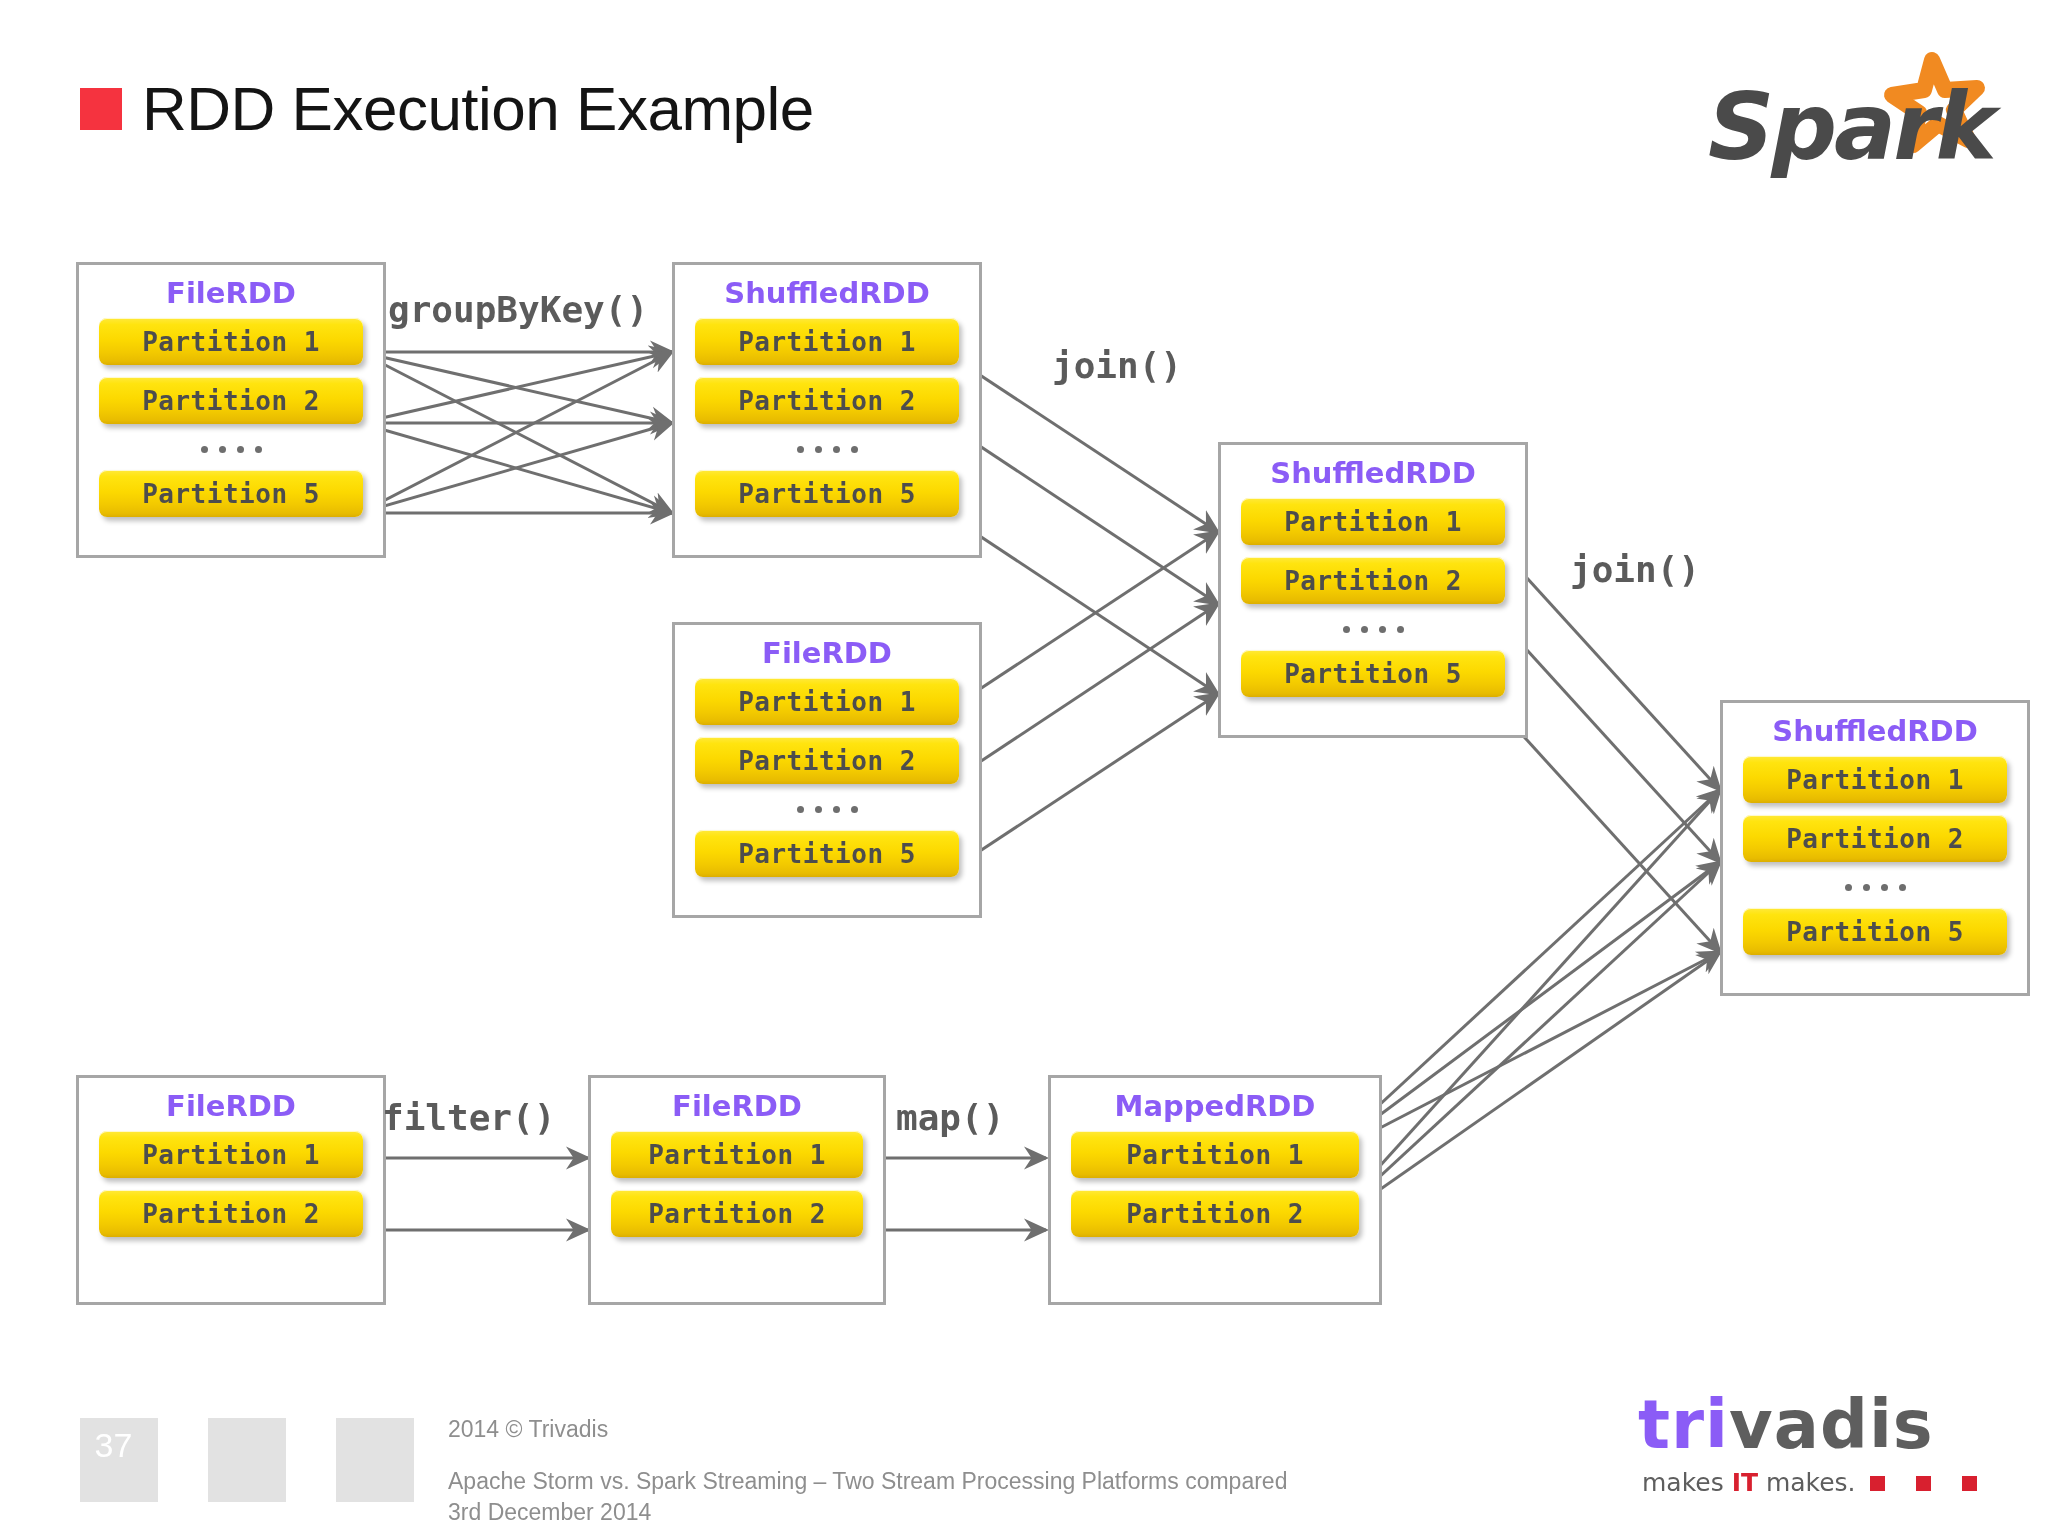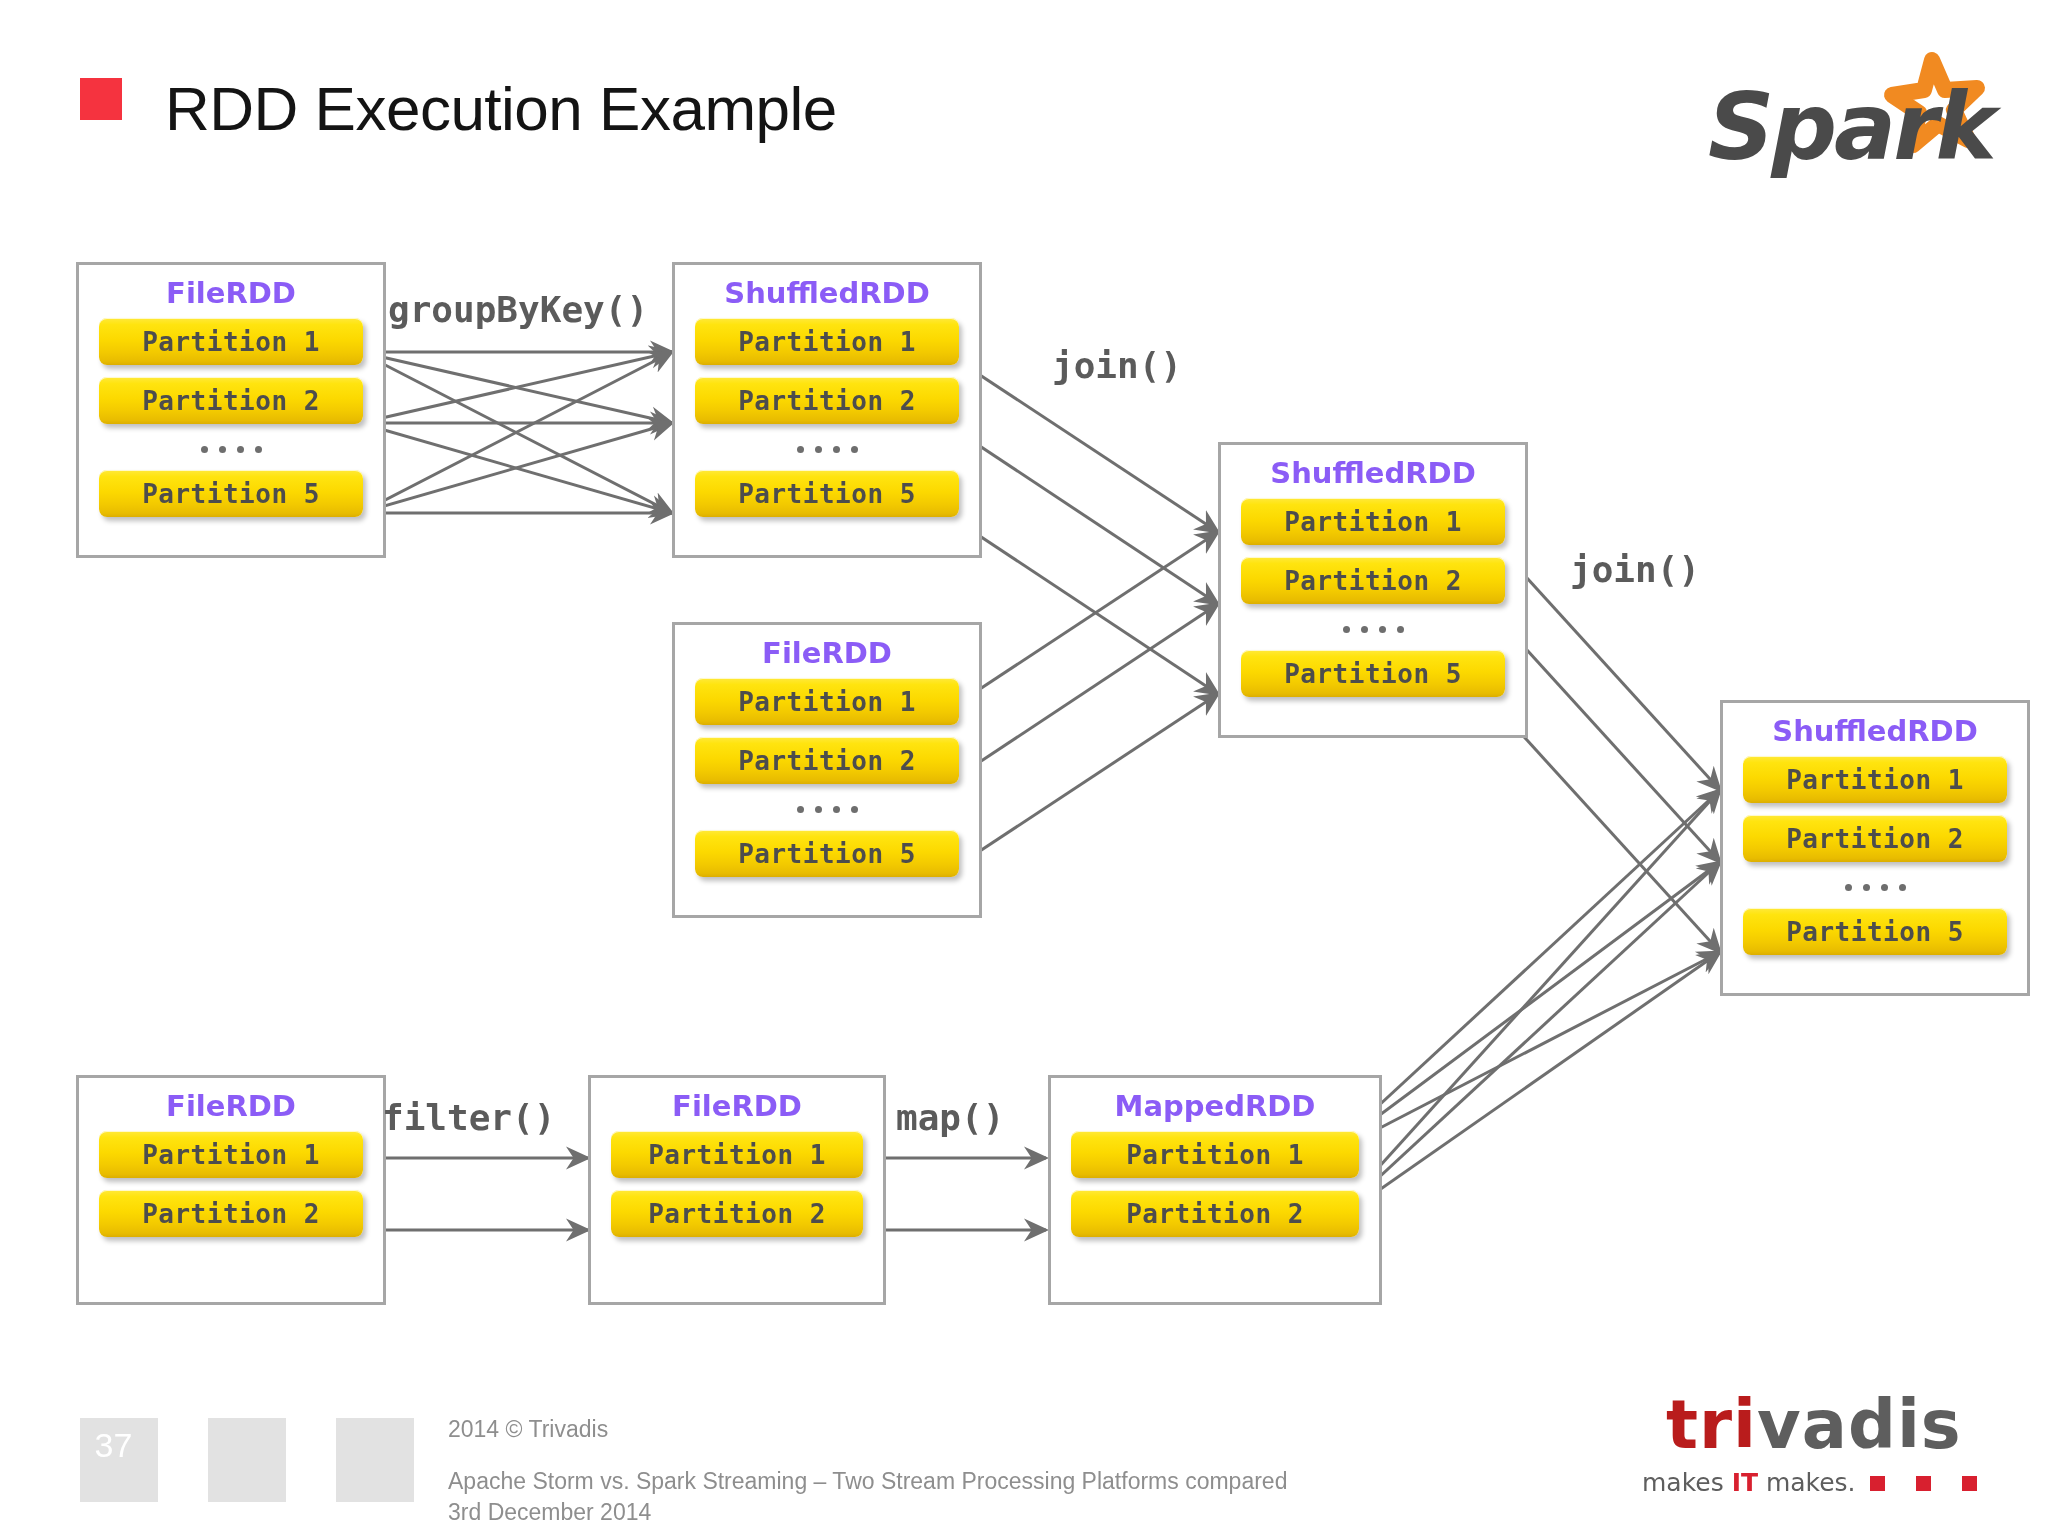--- a/index.html
+++ b/index.html
@@ -6,21 +6,21 @@
   body{
     width:2048px;height:1536px;
     background:#ffffff;
     font-family:"Liberation Sans", sans-serif;
     overflow:hidden;
     position:relative;
   }
   #slide{position:absolute;inset:0;}
 
   
-  #title-row{position:absolute;left:80px;top:78px;display:flex;gap:43px;}
+  #title-row{position:absolute;left:80px;top:78px;display:flex;align-items:center;gap:20px;}
   #title-bullet{width:42px;height:42px;background:#f5333f;flex:none;}
   #slide-title{
     font-size:62px;font-weight:400;color:#141414;
     letter-spacing:-0.5px;white-space:nowrap;line-height:1;
   }
 
   
   #spark-logo{position:absolute;left:1700px;top:24px;width:330px;height:160px;}
   #spark-word{
     position:absolute;left:8px;top:58px;
@@ -95,21 +95,21 @@
   .foot-line{font-size:23px;color:#8e8e8e;line-height:1.32;white-space:nowrap;}
   #foot-copy{margin-bottom:22px;}
 
   
   #trivadis-logo{position:absolute;left:1638px;top:1392px;width:350px;height:110px;}
   #tv-word{
     position:absolute;left:0;top:0;
     font-family:"DejaVu Sans", sans-serif;
     font-size:67px;font-weight:700;line-height:1;letter-spacing:1px;
   }
-  #tv-word .tv-red{color:#b91c1c;margin-left:28px;}
+  #tv-word .tv-red{color:#8b5cf6;}
   #tv-word .tv-gray{color:#5e5e5e;}
   #tv-tag{
     position:absolute;left:4px;top:78px;
     font-family:"DejaVu Sans", sans-serif;
     font-size:25px;font-weight:400;color:#5e5e5e;line-height:1;white-space:nowrap;
   }
   #tv-tag .tv-it{color:#d8202f;font-weight:700;}
   .tv-sq{position:absolute;top:84px;width:15px;height:15px;background:#d8202f;}
   #tv-sq-1{left:232px;}
   #tv-sq-2{left:278px;}

